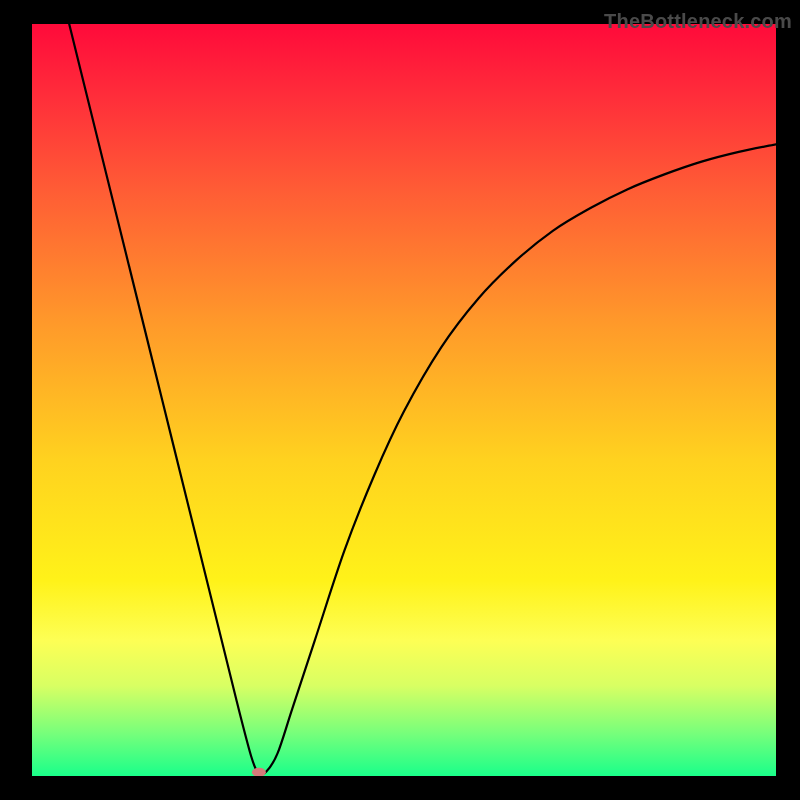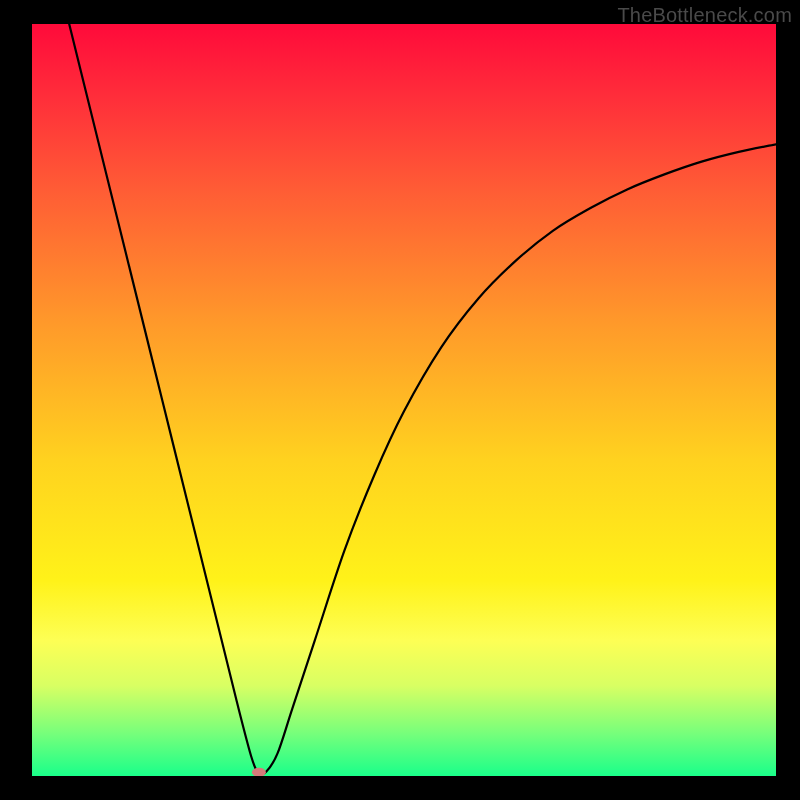--- a/index.html
+++ b/index.html
@@ -12,25 +12,25 @@
     font-family: Arial, Helvetica, sans-serif;
   }
   .frame {
     position: relative;
     width: 800px;
     height: 800px;
     background: #000;
   }
   .watermark {
     position: absolute;
-    top: 4px;
+    top: 10px;
     right: 8px;
     color: #4a4a4a;
     font-size: 20px;
-    font-weight: 400;
+    font-weight: 700;
     letter-spacing: 0.2px;
     z-index: 10;
   }
   .plot-area {
     position: absolute;
     left: 32px;
     top: 24px;
     width: 744px;
     height: 752px;
   }

